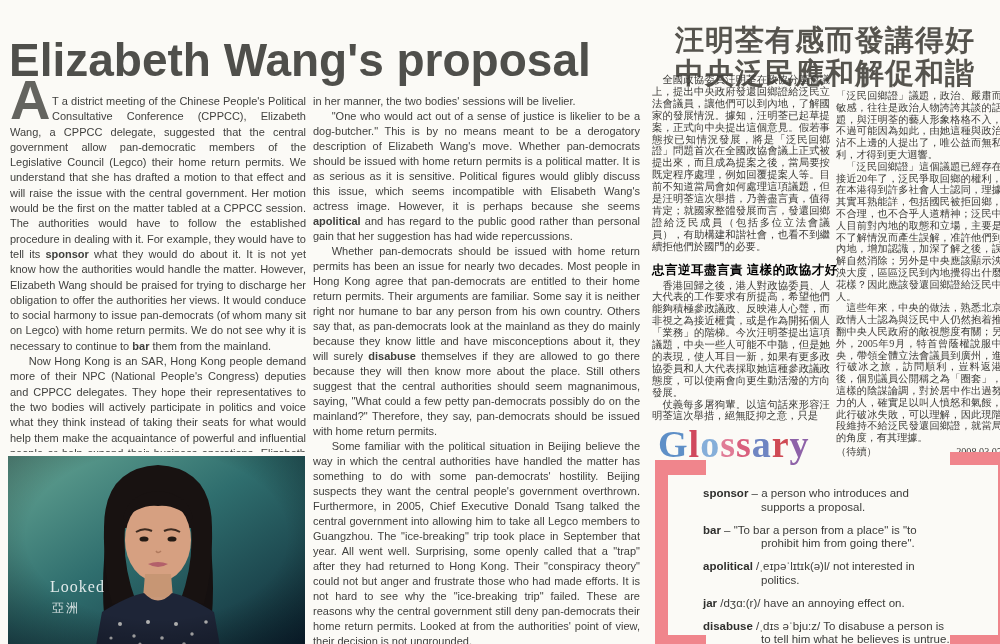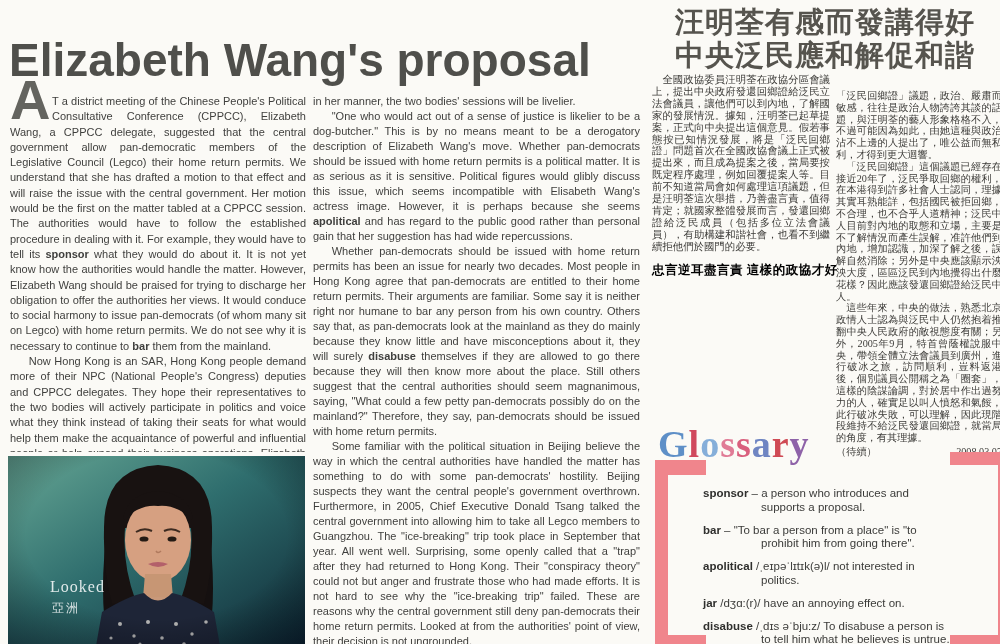--- a/index.html
+++ b/index.html
@@ -17,21 +17,21 @@
   .dropcap{float:left;width:42px;height:45px;font-size:56px;line-height:44px;font-weight:bold;
            color:#64645f;}
   .tbc{margin-top:1px;}
   
   .photo{position:absolute;left:8px;top:456px;width:297px;height:190px;margin:0;overflow:hidden;}
   .photo svg{display:block;}
   .wm{position:absolute;color:rgba(255,255,255,.85);font-family:"Liberation Serif",serif;}
   .wm1{left:42px;top:122px;font-size:16px;letter-spacing:1px;}
   .wm2{left:44px;top:144px;font-size:12px;letter-spacing:2px;}
   
-  .zh-title{position:absolute;left:650px;top:6px;width:350px;text-align:center;font-weight:bold;
+  .zh-title{position:absolute;left:650px;top:24px;width:350px;text-align:center;font-weight:bold;
             font-size:29px;line-height:33px;color:#56544e;letter-spacing:1px;}
   .zh{position:absolute;font-size:10.4px;line-height:11.9px;text-align:justify;color:#3c3b38;
       font-family:"Liberation Serif","DejaVu Serif",serif;}
   .zh p{margin:0;text-indent:1em;}
   .zh .cont p:first-child{text-indent:0;}
   .colA{left:652px;top:74px;width:178px;}
   .colB{left:836px;top:74px;width:166px;font-size:10.2px;line-height:11.8px;}
   .zh-subhead{margin:12px 0 3px;font-size:12.5px;font-weight:bold;color:#000000;letter-spacing:.5px;
               white-space:nowrap;}
   .zh-footer{display:flex;justify-content:space-between;margin-top:2px;}
@@ -130,20 +130,24 @@
   <div class="zh-title">
     <div>汪明荃有感而發講得好</div>
     <div>中央泛民應和解促和諧</div>
   </div>
 
   <div class="zh colA">
     <div class="paras">
         <p>全國政協委員汪明荃在政協分區會議上，提出中央政府發還回鄉證給泛民立法會議員，讓他們可以到內地，了解國家的發展情況。據知，汪明荃已起草提案，正式向中央提出這個意見。假若事態按已知情況發展，將是「泛民回鄉證」問題首次在全國政協會議上正式被提出來，而且成為提案之後，當局要按既定程序處理，例如回覆提案人等。目前不知道當局會如何處理這項議題，但是汪明荃這次舉措，乃善盡言責，值得肯定；就國家整體發展而言，發還回鄉證給泛民成員（包括多位立法會議員），有助構建和諧社會，也看不到繼續拒他們於國門的必要。</p>
       </div>
     <h2 class="zh-subhead">忠言逆耳盡言責 這樣的政協才好</h2>
+    <div class="paras">
+        <p>香港回歸之後，港人對政協委員、人大代表的工作要求有所提高，希望他們能夠積極參政議政、反映港人心聲，而非視之為接近權貴，或是作為開拓個人「業務」的階梯。今次汪明荃提出這項議題，中央一些人可能不中聽，但是她的表現，使人耳目一新，如果有更多政協委員和人大代表採取她這種參政議政態度，可以使兩會向更生動活潑的方向發展。</p>
+        <p>仗義每多屠狗輩。以這句話來形容汪明荃這次舉措，絕無貶抑之意，只是</p>
+      </div>
   </div>
 
   <div class="zh colB">
     <div class="paras cont">
         <p>「泛民回鄉證」議題，政治、嚴肅而敏感，往往是政治人物誇誇其談的話題，與汪明荃的藝人形象格格不入，不過可能因為如此，由她這種與政治沾不上邊的人提出了，唯公益而無私利，才得到更大迴響。</p>
         <p>「泛民回鄉證」這個議題已經存在接近20年了，泛民爭取回鄉的權利，在本港得到許多社會人士認同，理據其實耳熟能詳，包括國民被拒回鄉，不合理，也不合乎人道精神；泛民中人目前對內地的取態和立場，主要是不了解情況而產生誤解，准許他們到內地，增加認識，加深了解之後，誤解自然消除；另外是中央應該顯示泱泱大度，區區泛民到內地攪得出什麼花樣？因此應該發還回鄉證給泛民中人。</p>
         <p>這些年來，中央的做法，熟悉北京政情人士認為與泛民中人仍然抱着推翻中央人民政府的敵視態度有關；另外，2005年9月，特首曾蔭權說服中央，帶領全體立法會議員到廣州，進行破冰之旅，訪問順利，豈料返港後，個別議員公開稱之為「圈套」，這樣的陰謀論調，對於居中作出過努力的人，確實足以叫人憤怒和氣餒，此行破冰失敗，可以理解，因此現階段維持不給泛民發還回鄉證，就當局的角度，有其理據。</p>
       </div>
     <div class="zh-footer">
       <span>（待續）</span>

